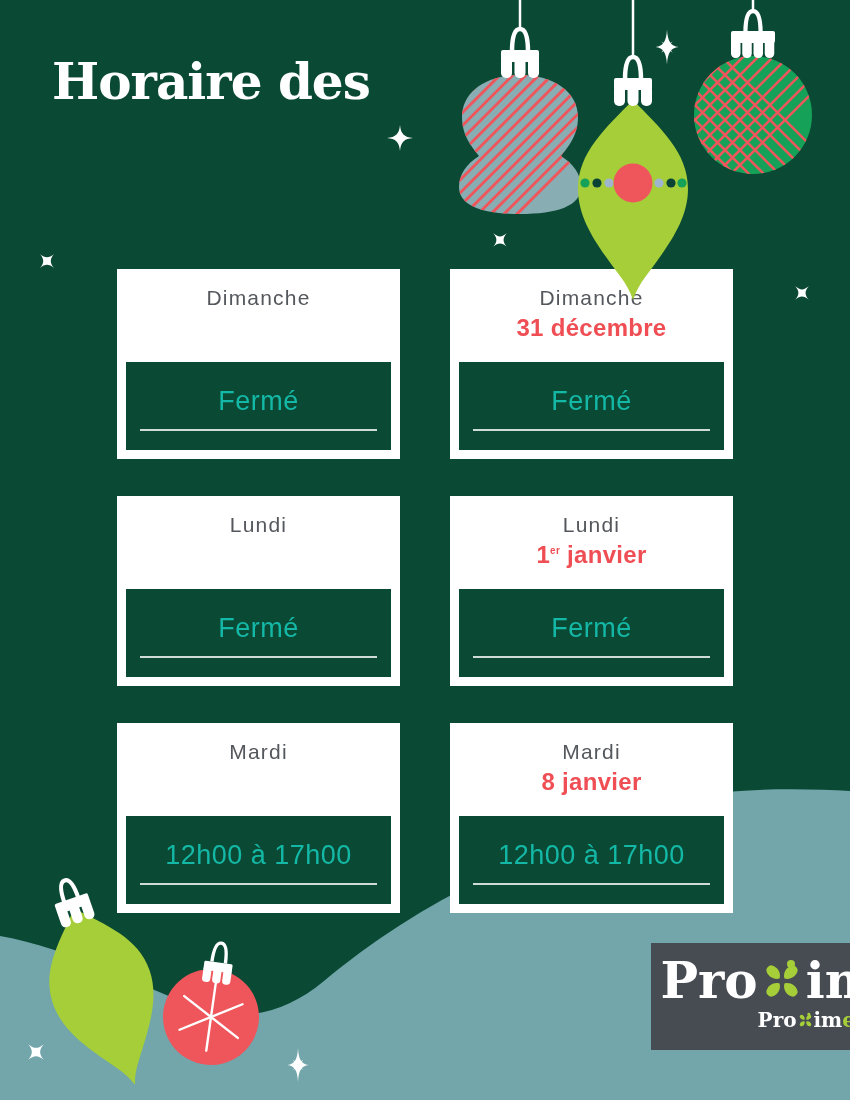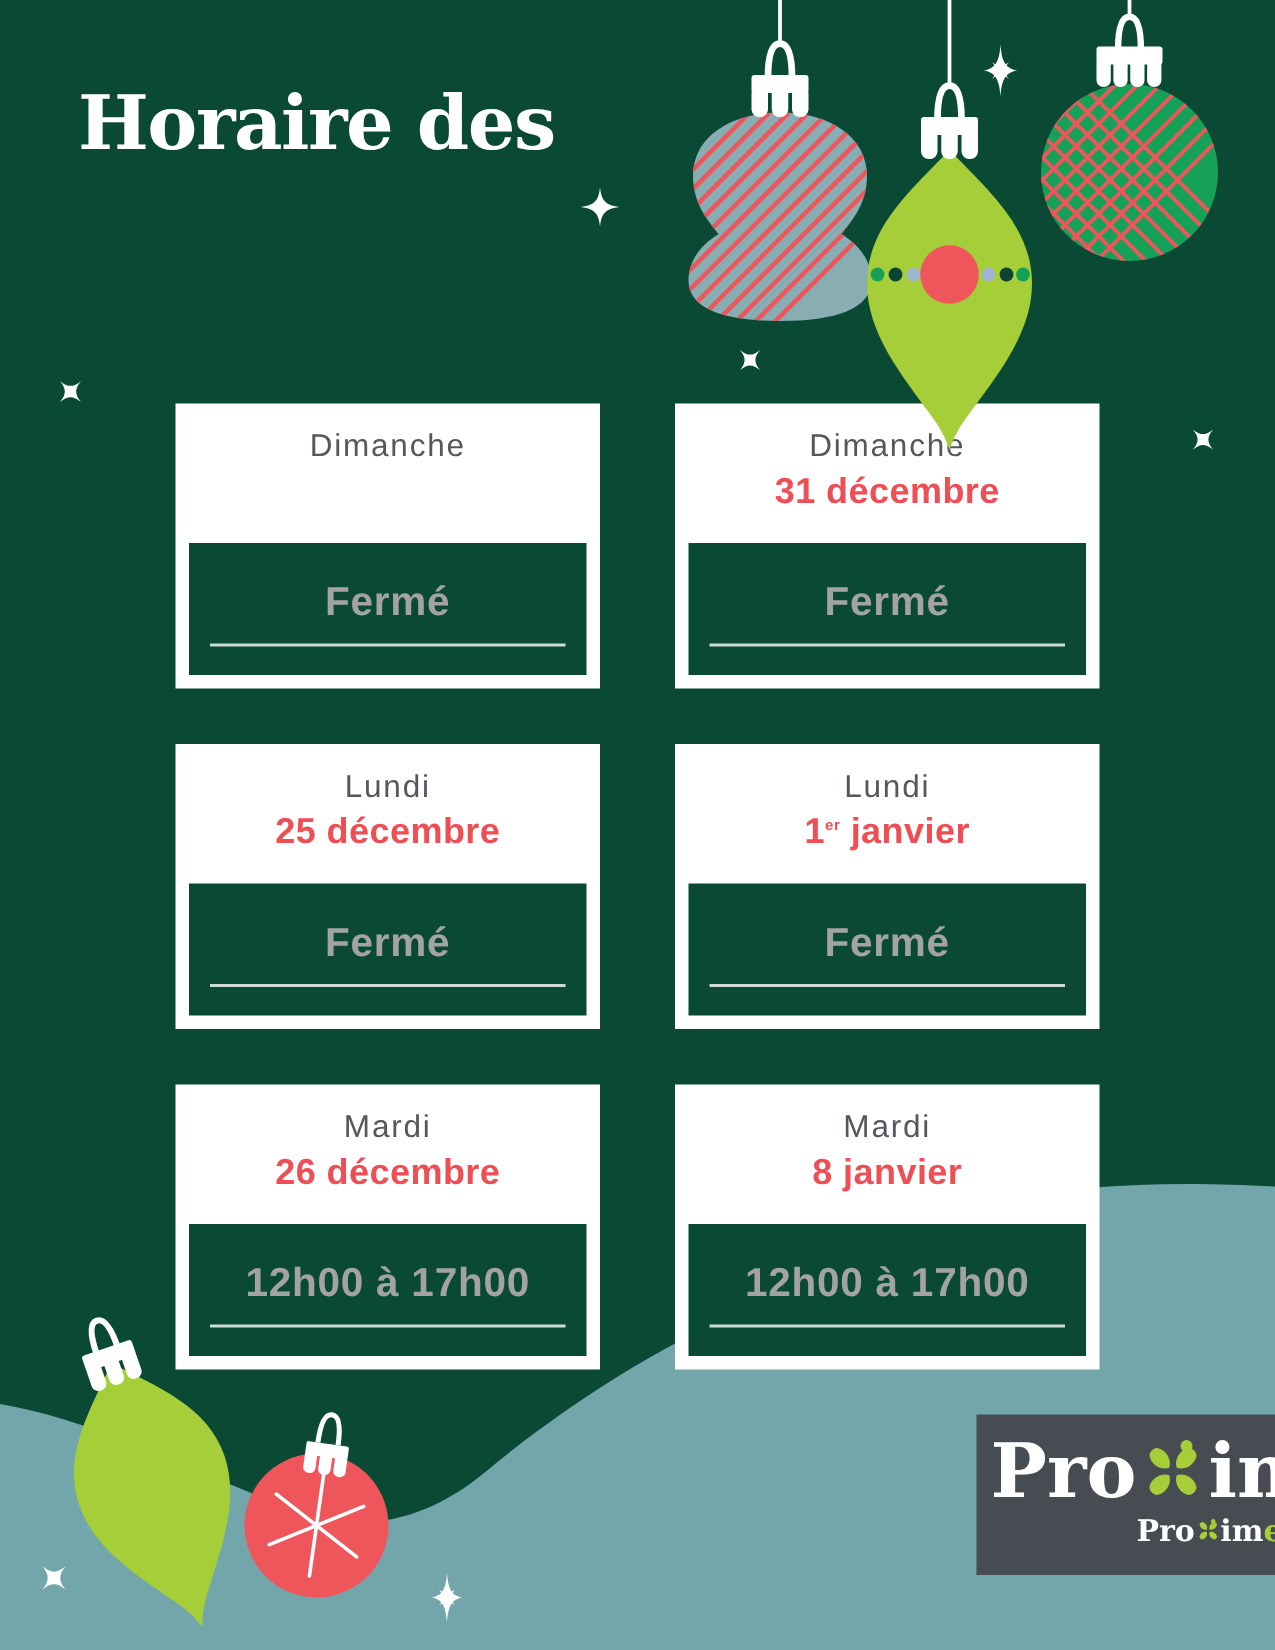--- a/index.html
+++ b/index.html
@@ -28,21 +28,21 @@
   .card-top{height:93px;display:flex;flex-direction:column;align-items:center;
     justify-content:flex-start;padding-top:16px;box-sizing:border-box;}
   .day{font-size:21px;letter-spacing:1.2px;color:var(--day-gray,#54575C);line-height:26px;}
   .date{font-size:24px;font-weight:bold;color:var(--accent-red,#EF4E54);
     line-height:30px;margin-top:2px;letter-spacing:0.3px;}
   .date sup{font-size:10px;vertical-align:baseline;position:relative;top:-9px;}
   .card-panel{position:absolute;left:9px;right:9px;top:93px;bottom:9px;
     background:var(--panel-green,#0A4A35);
     display:flex;flex-direction:column;align-items:center;
     padding-top:23px;box-sizing:border-box;}
-  .status{color:#a3a3a3;font-size:27px;font-weight:bold;letter-spacing:0.5px;line-height:33px;}
+  .status{color:#14b8a6;font-size:27px;font-weight:normal;letter-spacing:0.5px;line-height:33px;}
   .panel-underline{width:calc(100% - 28px);height:2px;
     background:var(--underline-white,rgba(255,255,255,0.8));margin-top:11px;}
   
   .brand-row{display:flex;align-items:center;justify-content:center;margin-top:12px;
     color:#fff;font-family:"DejaVu Serif",serif;font-weight:bold;font-size:50px;line-height:52px;}
   .brand-row .px{margin:0 1px;}
   .sub-row{display:flex;align-items:center;justify-content:flex-end;padding-right:18px;
     margin-top:2px;color:#fff;font-family:"DejaVu Serif",serif;font-weight:bold;
     font-size:20px;line-height:22px;}
   .sub-suffix{color:var(--lime-green,#A5CE39);}
@@ -87,21 +87,20 @@
       </div>
       <div class="card-panel">
         <div class="status">Fermé</div>
         <div class="panel-underline"></div>
       </div>
     </div>
 
     <div class="card">
       <div class="card-top">
         <div class="day">Lundi</div>
-        <div class="date"><span>25 décembre</span><sup></sup><span></span></div>
       </div>
       <div class="card-panel">
         <div class="status">Fermé</div>
         <div class="panel-underline"></div>
       </div>
     </div>
 
     <div class="card">
       <div class="card-top">
         <div class="day">Lundi</div>
@@ -109,21 +108,20 @@
       </div>
       <div class="card-panel">
         <div class="status">Fermé</div>
         <div class="panel-underline"></div>
       </div>
     </div>
 
     <div class="card">
       <div class="card-top">
         <div class="day">Mardi</div>
-        <div class="date"><span>26 décembre</span><sup></sup><span></span></div>
       </div>
       <div class="card-panel">
         <div class="status">12h00 à 17h00</div>
         <div class="panel-underline"></div>
       </div>
     </div>
 
     <div class="card">
       <div class="card-top">
         <div class="day">Mardi</div>

